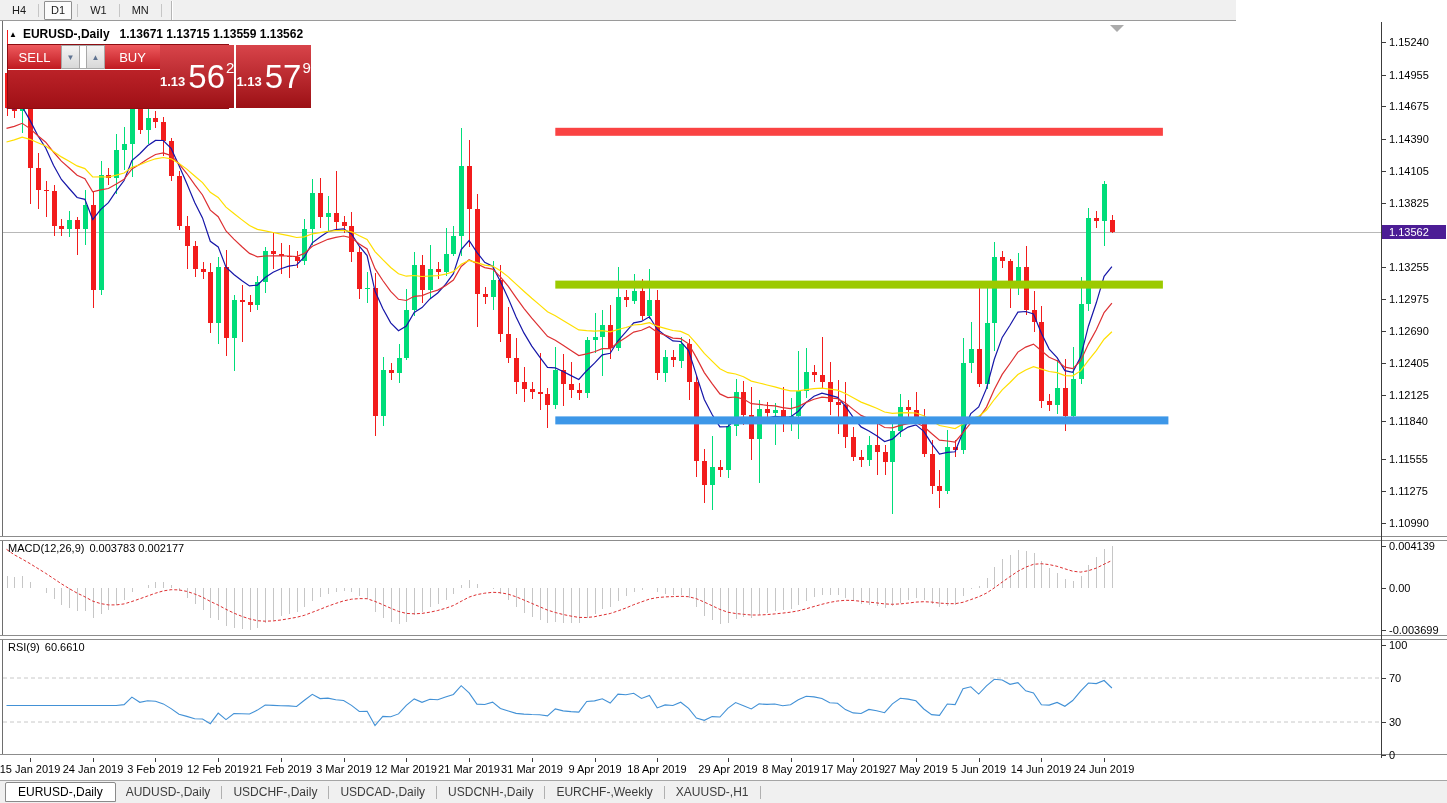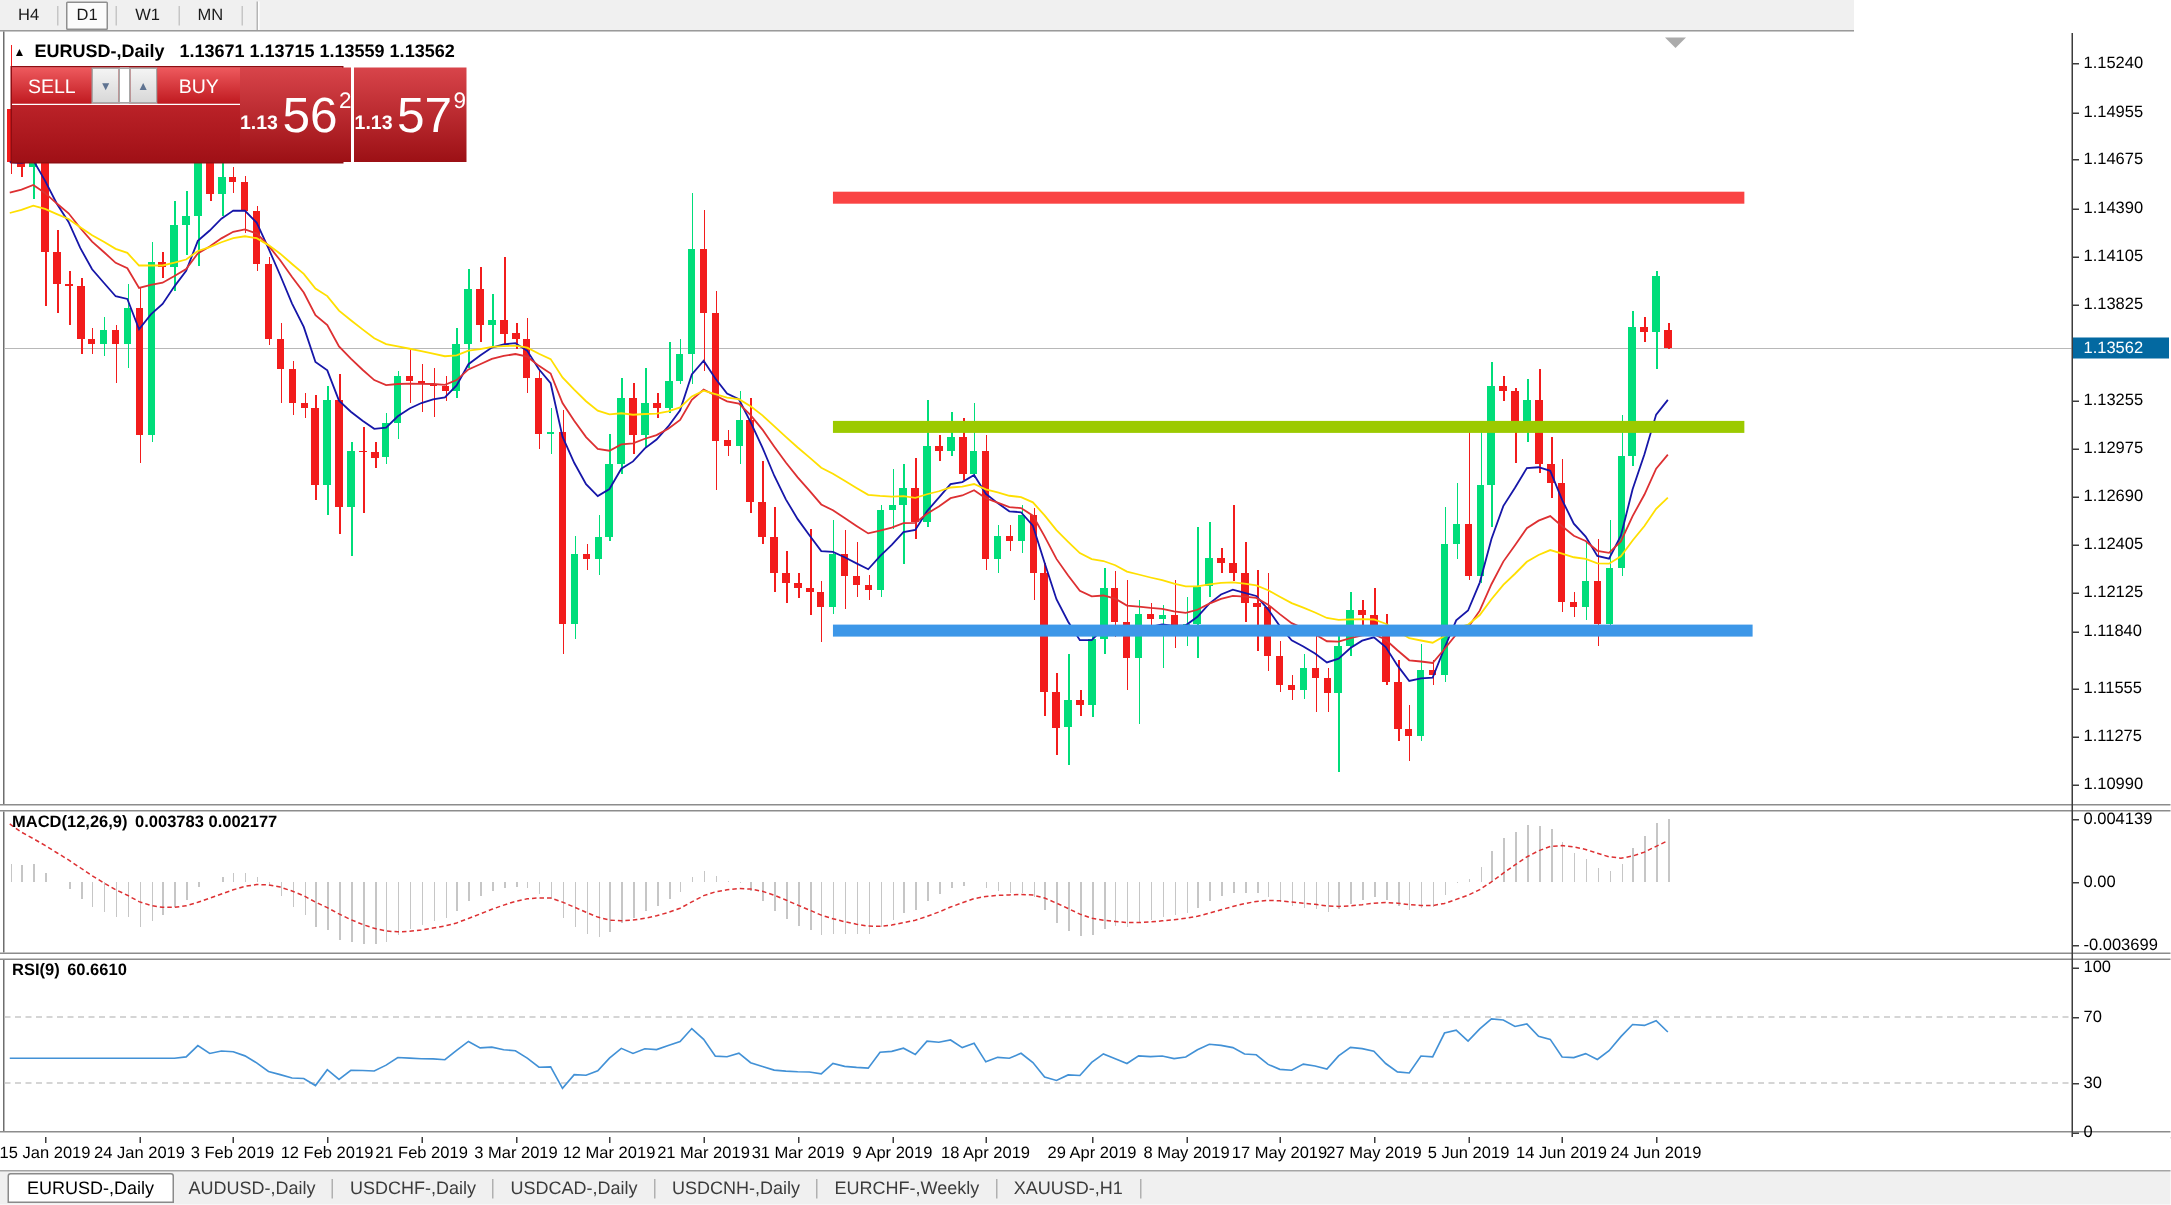--- a/index.html
+++ b/index.html
@@ -48,25 +48,25 @@
             background:linear-gradient(180deg,#d8444a,#9c1015);}
   .tp-price.left{border-right:2px solid #ffffff;}
   .tp-price .frac{font-size:13px;font-weight:700;margin-right:3px;margin-top:10px;}
   .tp-price .big{font-size:33px;font-weight:400;line-height:1;}
   .tp-price .sup{font-size:15px;font-weight:400;position:relative;top:-9px;margin-left:1px;}
 
   
   .right-axis{position:absolute;left:1382px;top:0;width:65px;height:728px;z-index:4;}
   .ax-label{position:absolute;left:7px;font-size:11px;color:#000;white-space:nowrap;}
   .ax-label::before{content:"";position:absolute;left:-7px;top:6px;width:4px;height:1px;background:#3c3c3c;}
-  .price-tag{position:absolute;left:0;width:64px;height:14px;background:#0369a1;color:#fff;
+  .price-tag{position:absolute;left:0;width:64px;height:14px;background:#4c1d95;color:#fff;
              font-size:11px;line-height:14px;padding-left:7px;box-sizing:border-box;}
 
   
-  .ind-label{position:absolute;left:8px;font-size:11px;color:#000;z-index:5;font-weight:bold;}
+  .ind-label{position:absolute;left:8px;font-size:11px;color:#000;z-index:5;}
   .ind-label .vals{margin-left:5px;}
 
   
   .date-axis{position:absolute;left:0;top:758px;width:1447px;height:22px;background:#fff;}
   .d-tick{position:absolute;top:0;width:1px;height:4px;background:#3c3c3c;}
   .d-label{position:absolute;top:5px;width:74px;margin-left:-37px;text-align:center;
            font-size:11px;color:#000;white-space:nowrap;}
 
   
   .tab-bar{position:absolute;left:0;top:780px;width:1447px;height:23px;background:#f0f0f0;

